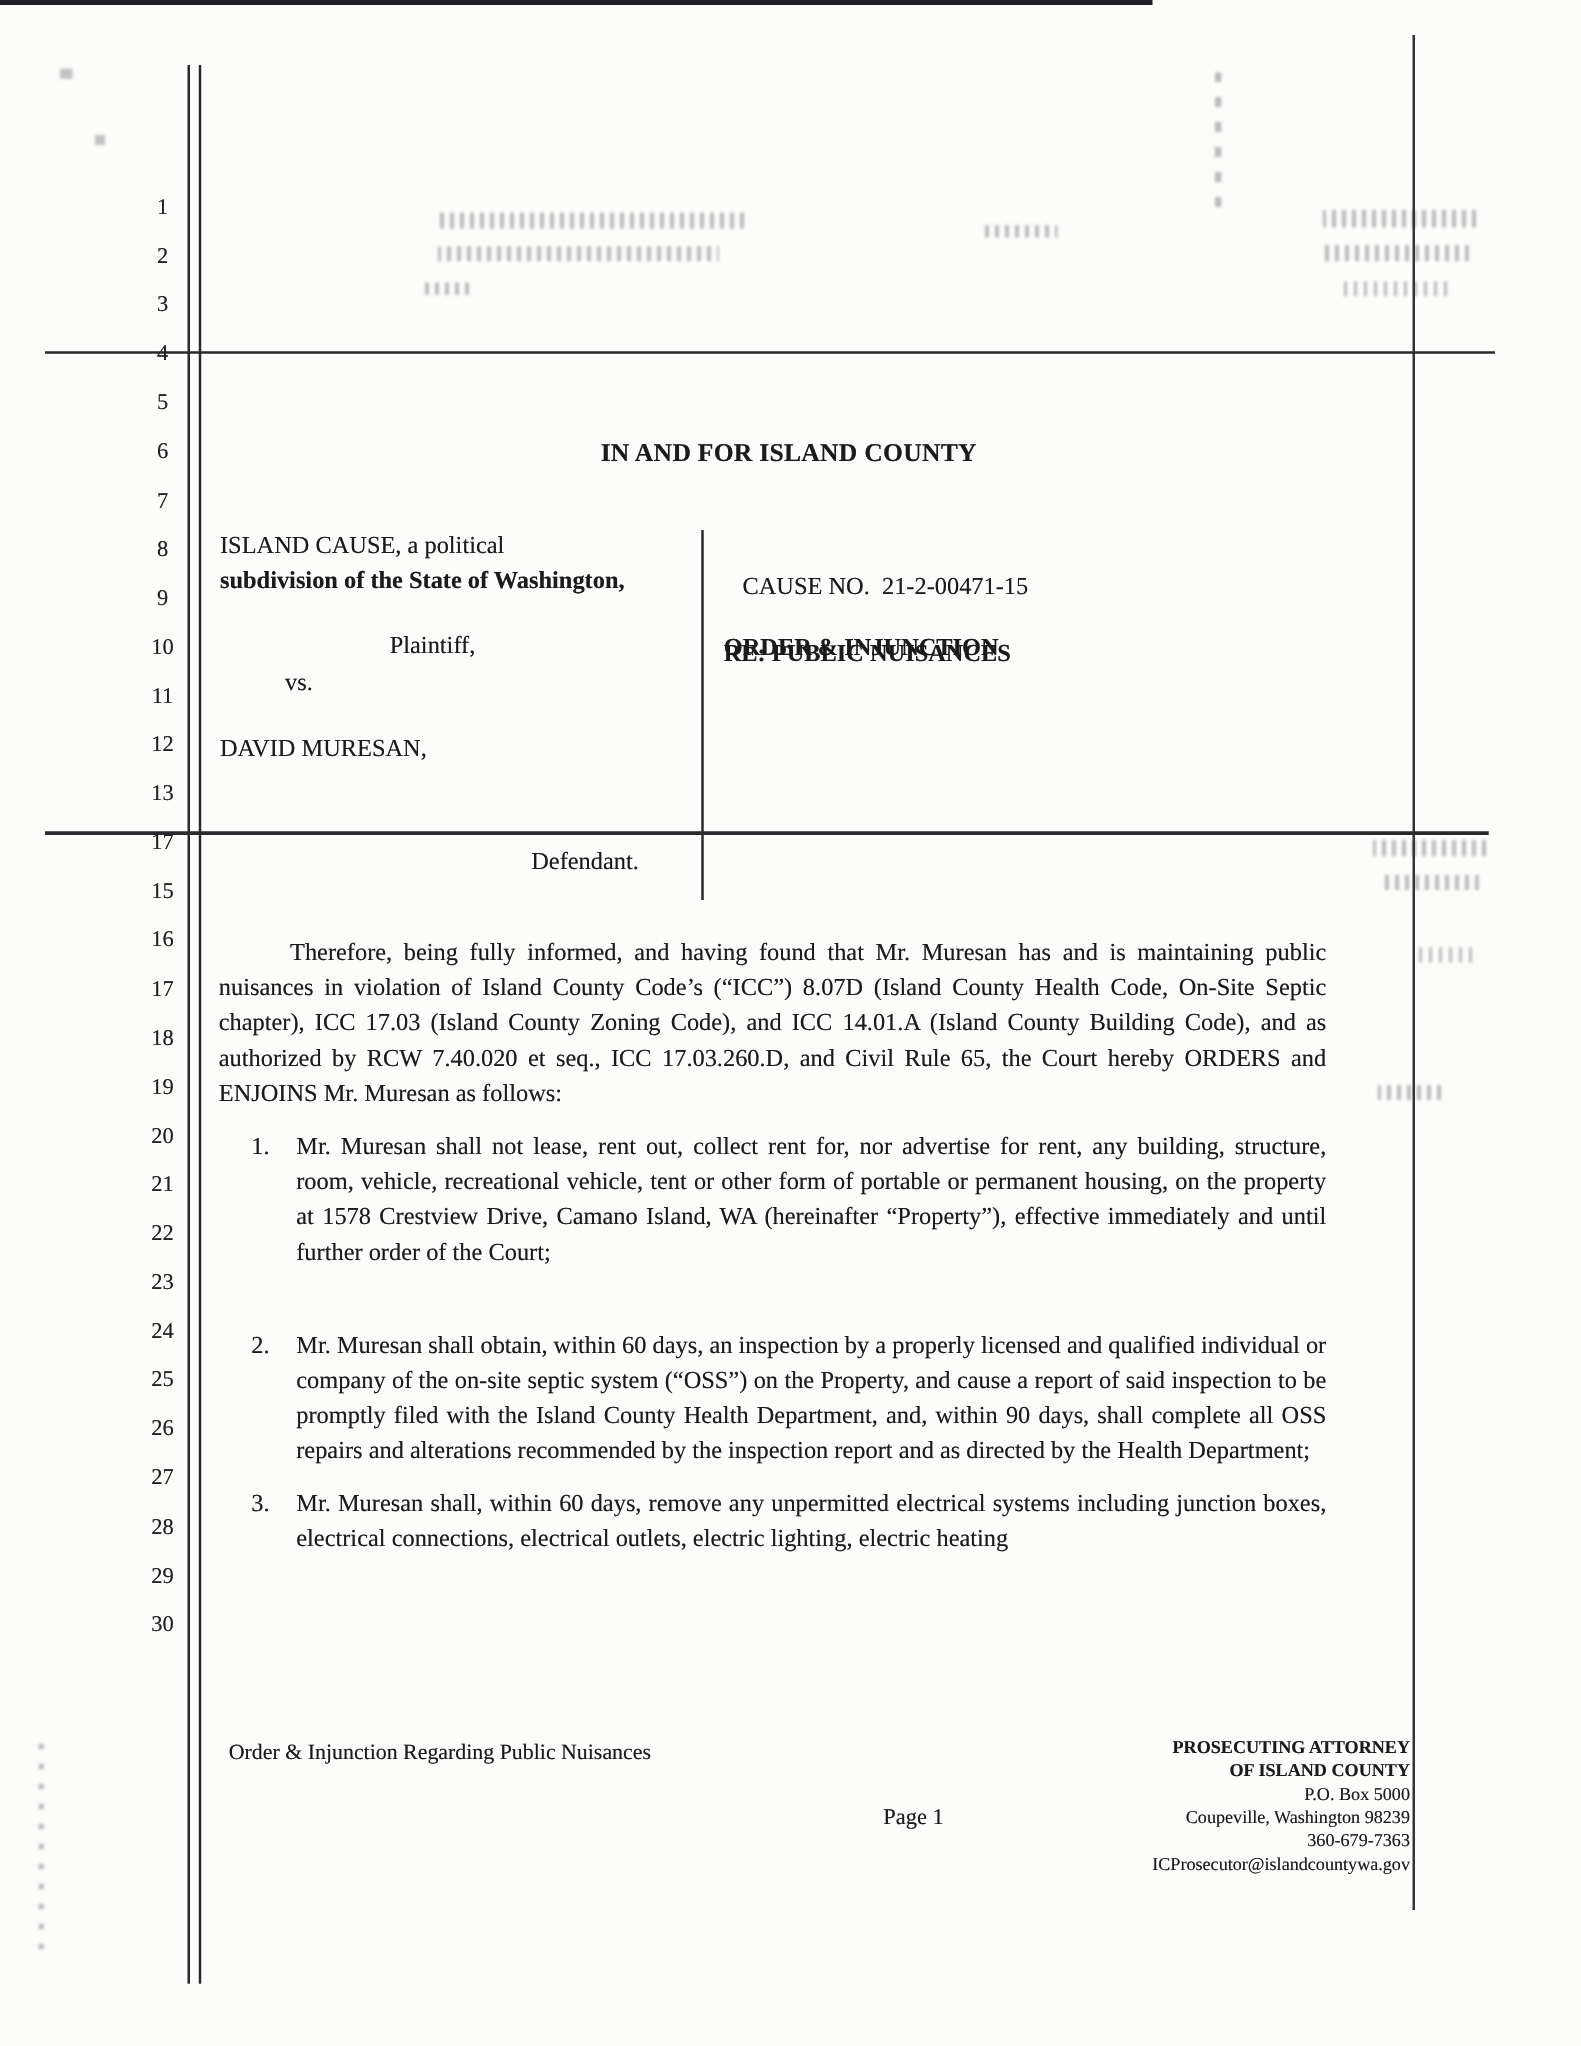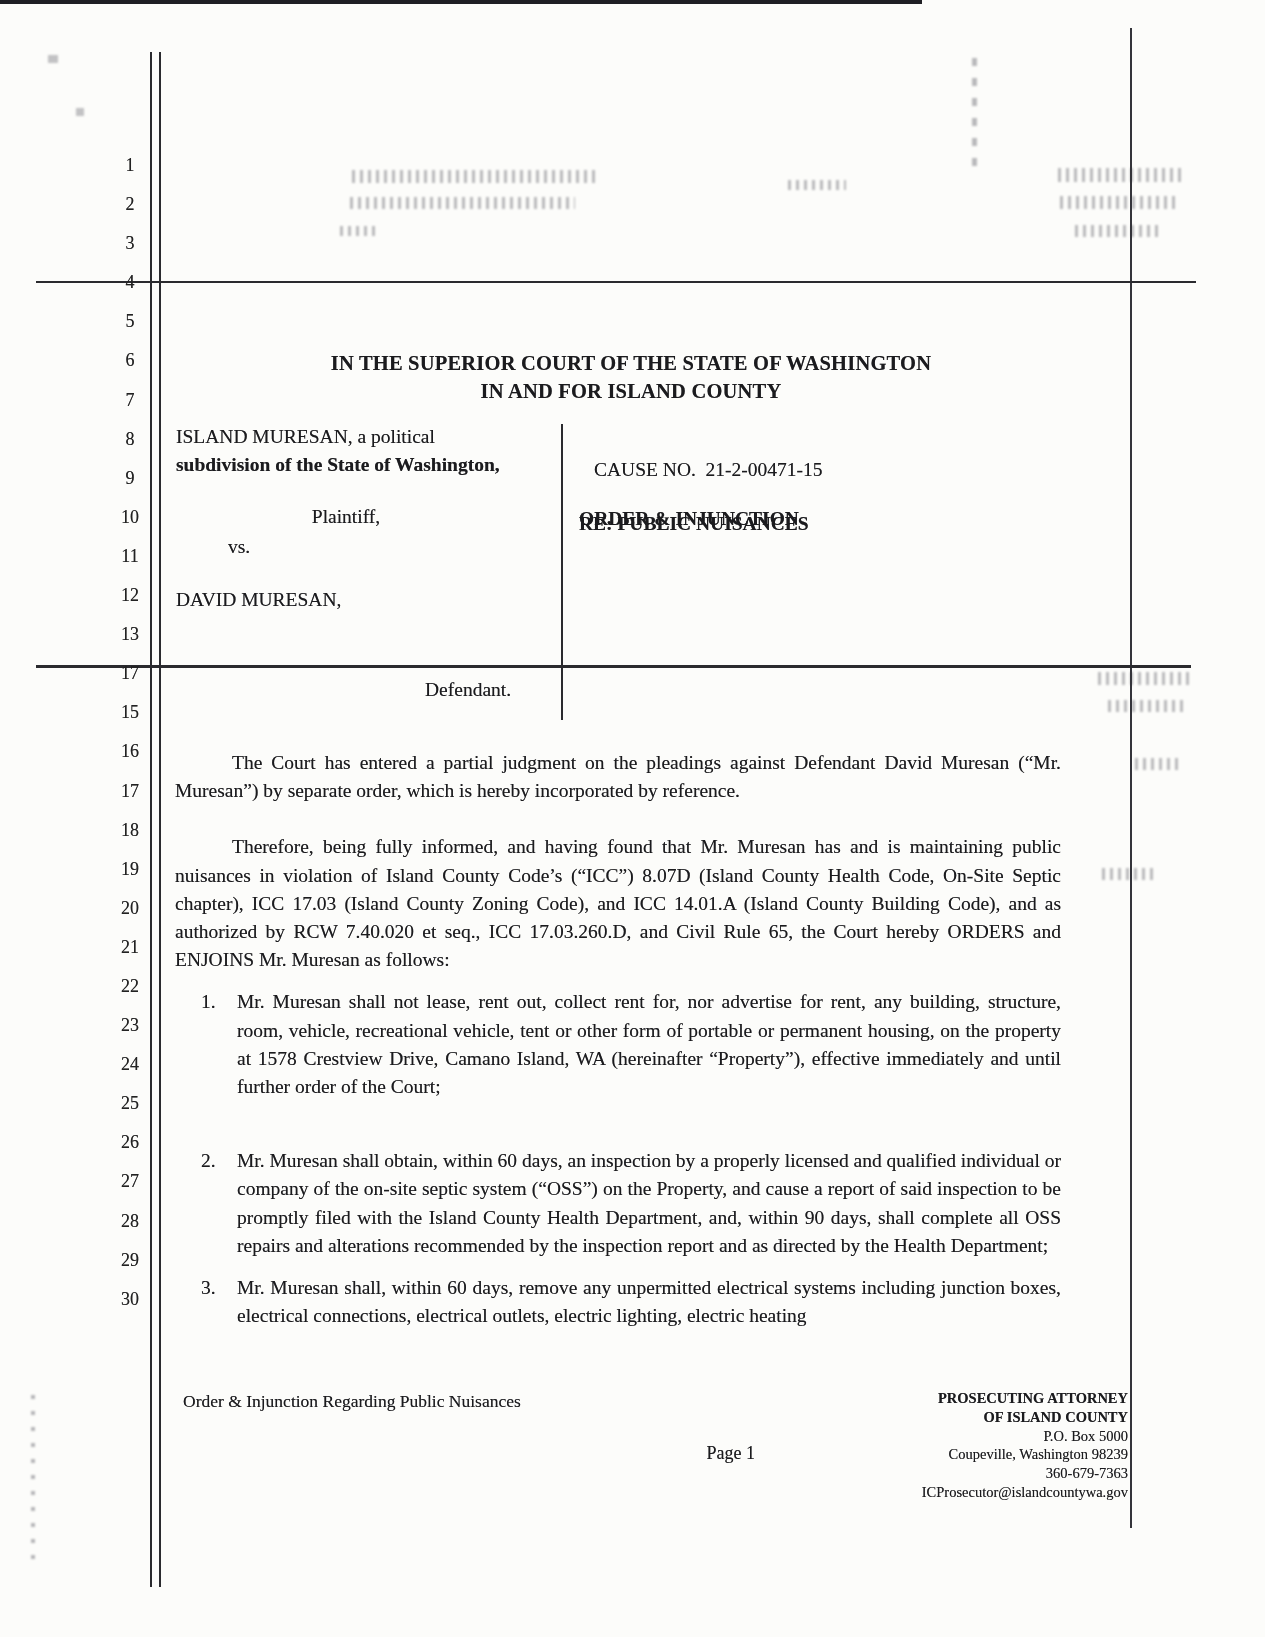--- a/index.html
+++ b/index.html
@@ -131,37 +131,35 @@
       <div class="ln">24</div>
       <div class="ln">25</div>
       <div class="ln">26</div>
       <div class="ln">27</div>
       <div class="ln">28</div>
       <div class="ln">29</div>
       <div class="ln">30</div>
     </div>
 
   <div class="court-title">
-    <div>IN THE SUPERIOR COURT OF THE STATE OF WASHINGTON</div>
     <div>IN AND FOR ISLAND COUNTY</div>
   </div>
 
-  <div class="abs cap-p1">ISLAND MURESAN, a political</div>
+  <div class="abs cap-p1">ISLAND CAUSE, a political</div>
   <div class="abs cap-p2">subdivision of the State of Washington,</div>
   <div class="abs cap-plaintiff">Plaintiff,</div>
   <div class="abs cap-vs">vs.</div>
   <div class="abs cap-def-name">DAVID MURESAN,</div>
   <div class="abs cap-def-role">Defendant.</div>
 
   <div class="abs cause-no">CAUSE NO.  21-2-00471-15</div>
   <div class="abs order-t1">ORDER &amp; INJUNCTION</div>
   <div class="abs order-t2">RE: PUBLIC NUISANCES</div>
 
   <div class="body-text">
-    <p class="para para-1">The Court has entered a partial judgment on the pleadings against Defendant David Muresan (“Mr. Muresan”) by separate order, which is hereby incorporated by reference.</p>
     <p class="para para-2">Therefore, being fully informed, and having found that Mr. Muresan has and is maintaining public nuisances in violation of Island County Code’s (“ICC”) 8.07D (Island County Health Code, On-Site Septic chapter), ICC 17.03 (Island County Zoning Code), and ICC 14.01.A (Island County Building Code), and as authorized by RCW 7.40.020 et seq., ICC 17.03.260.D, and Civil Rule 65, the Court hereby ORDERS and ENJOINS Mr. Muresan as follows:</p>
 
     <div class="item item-1">
       <div class="num">1.</div>
       <div class="itext">Mr. Muresan shall not lease, rent out, collect rent for, nor advertise for rent, any building, structure, room, vehicle, recreational vehicle, tent or other form of portable or permanent housing, on the property at 1578 Crestview Drive, Camano Island, WA (hereinafter “Property”), effective immediately and until further order of the Court;</div>
     </div>
     <div class="item item-2">
       <div class="num">2.</div>
       <div class="itext">Mr. Muresan shall obtain, within 60 days, an inspection by a properly licensed and qualified individual or company of the on-site septic system (“OSS”) on the Property, and cause a report of said inspection to be promptly filed with the Island County Health Department, and, within 90 days, shall complete all OSS repairs and alterations recommended by the inspection report and as directed by the Health Department;</div>
     </div>

